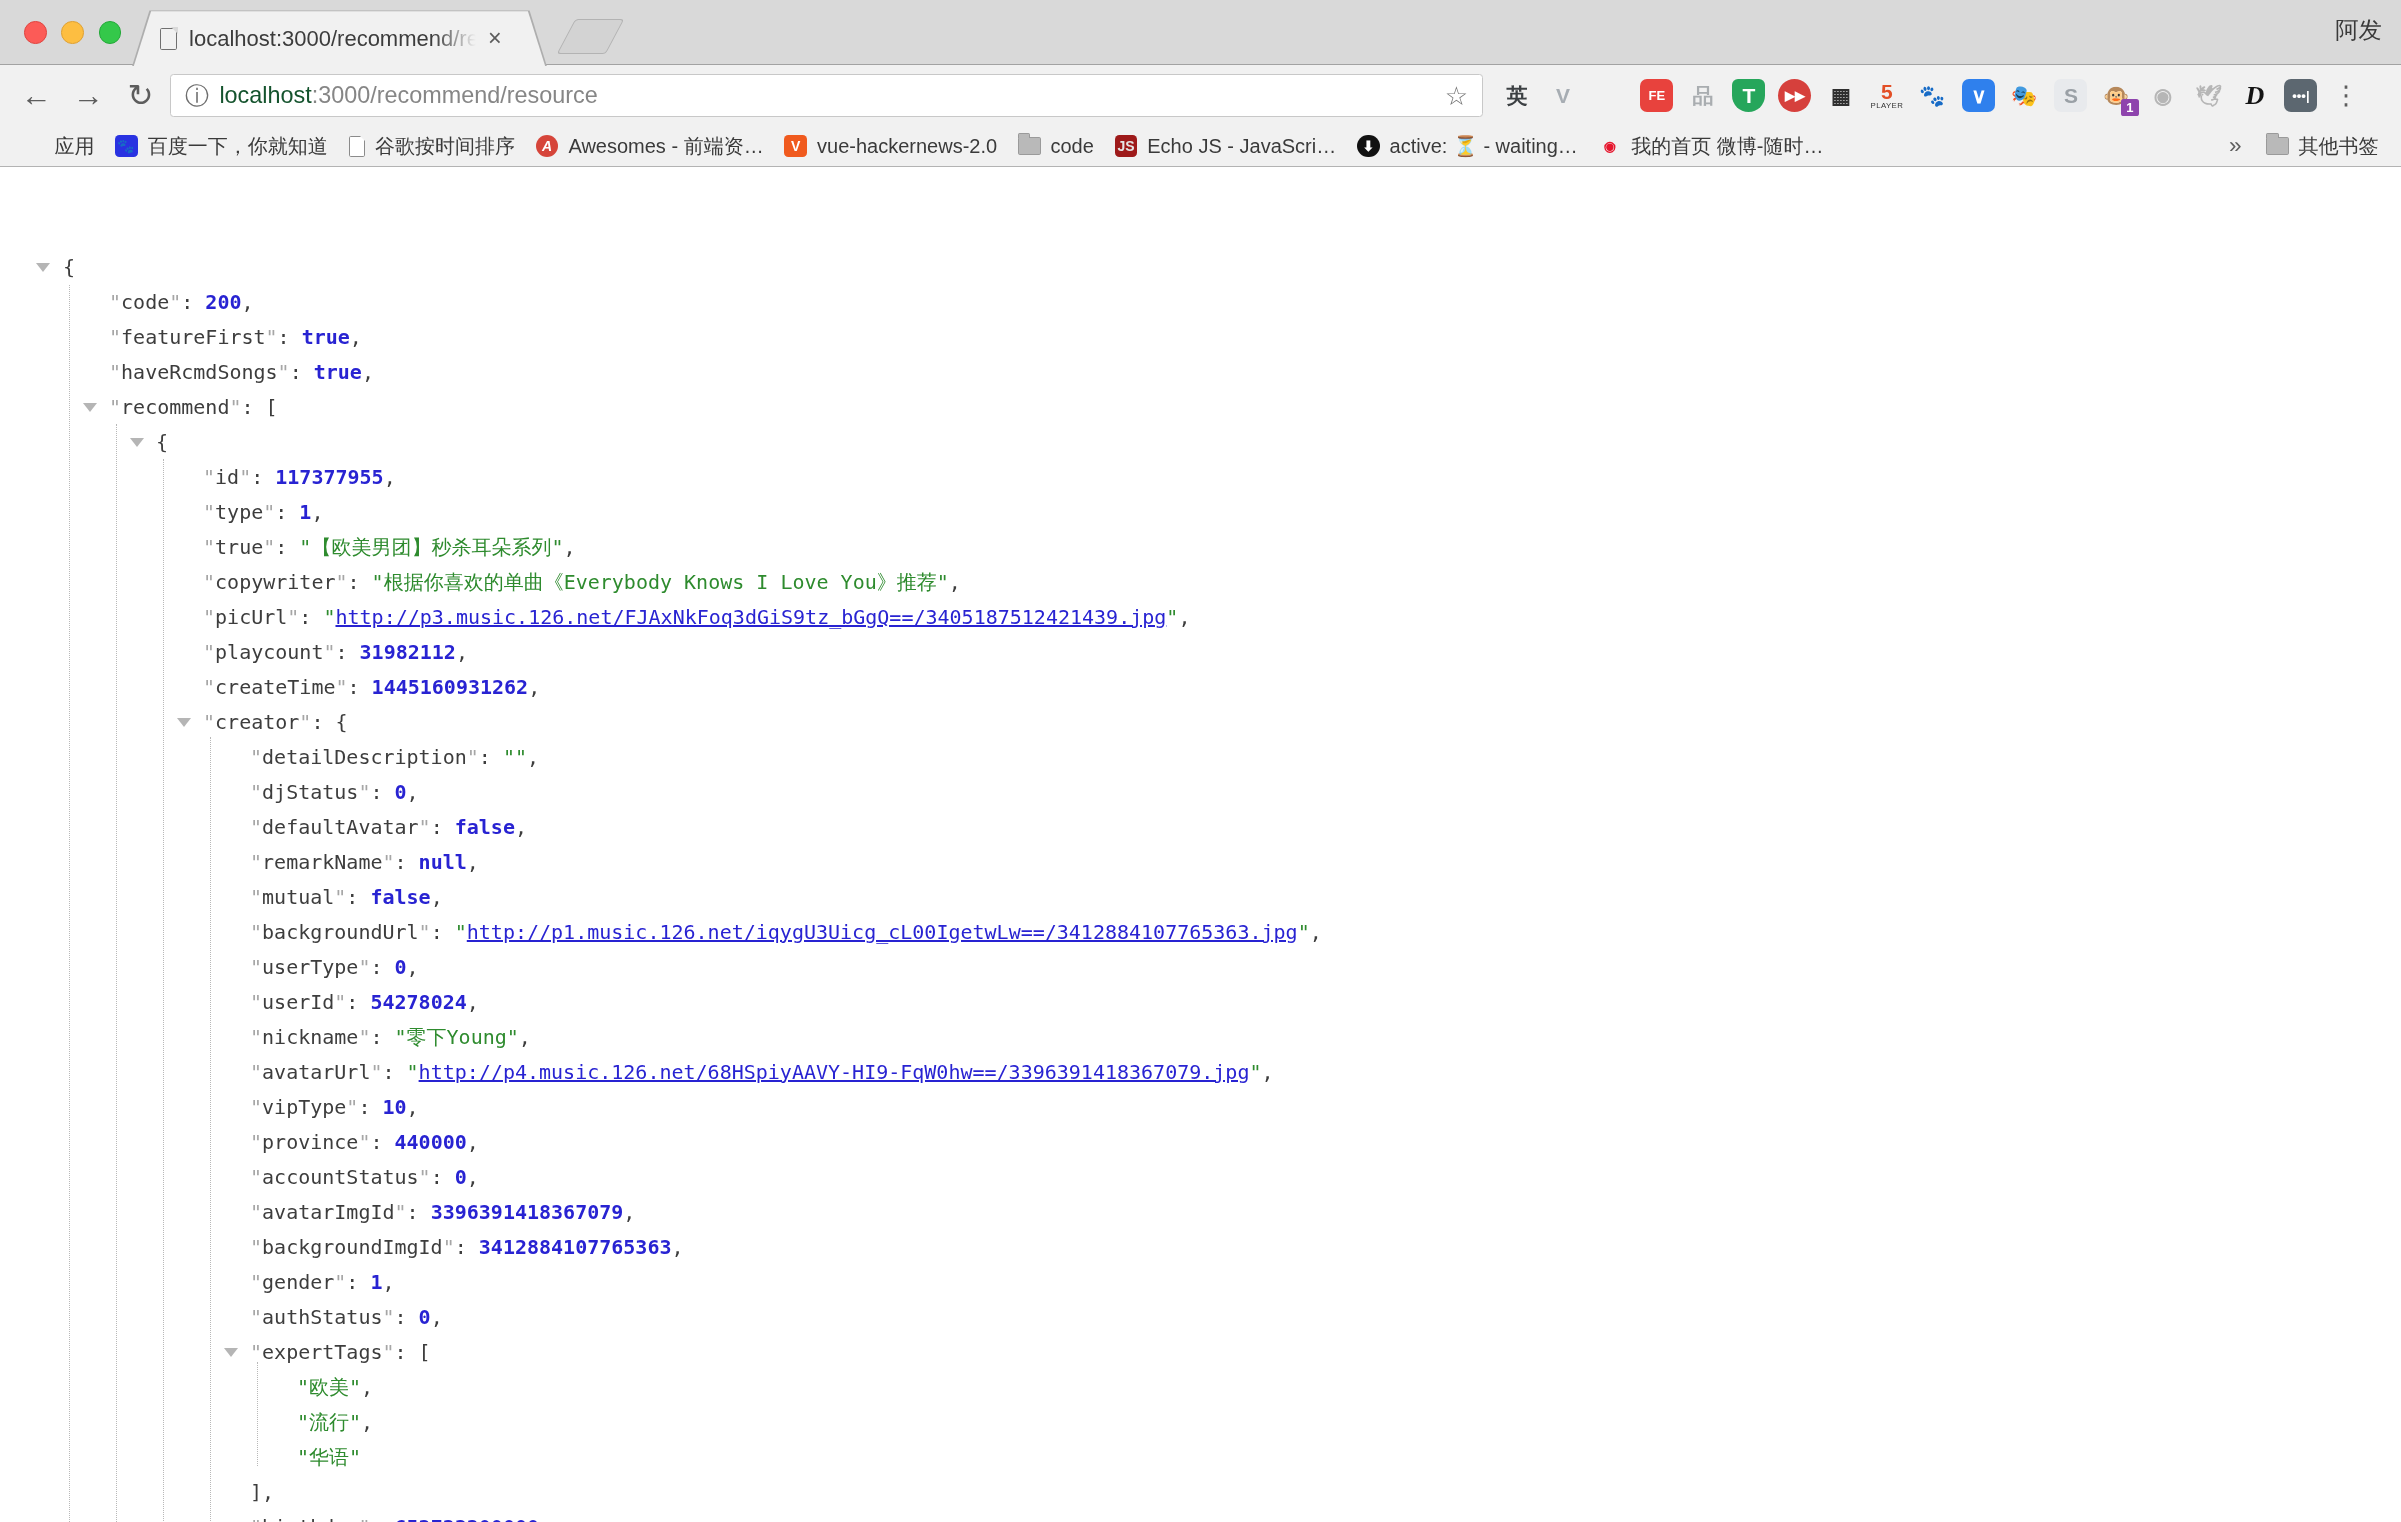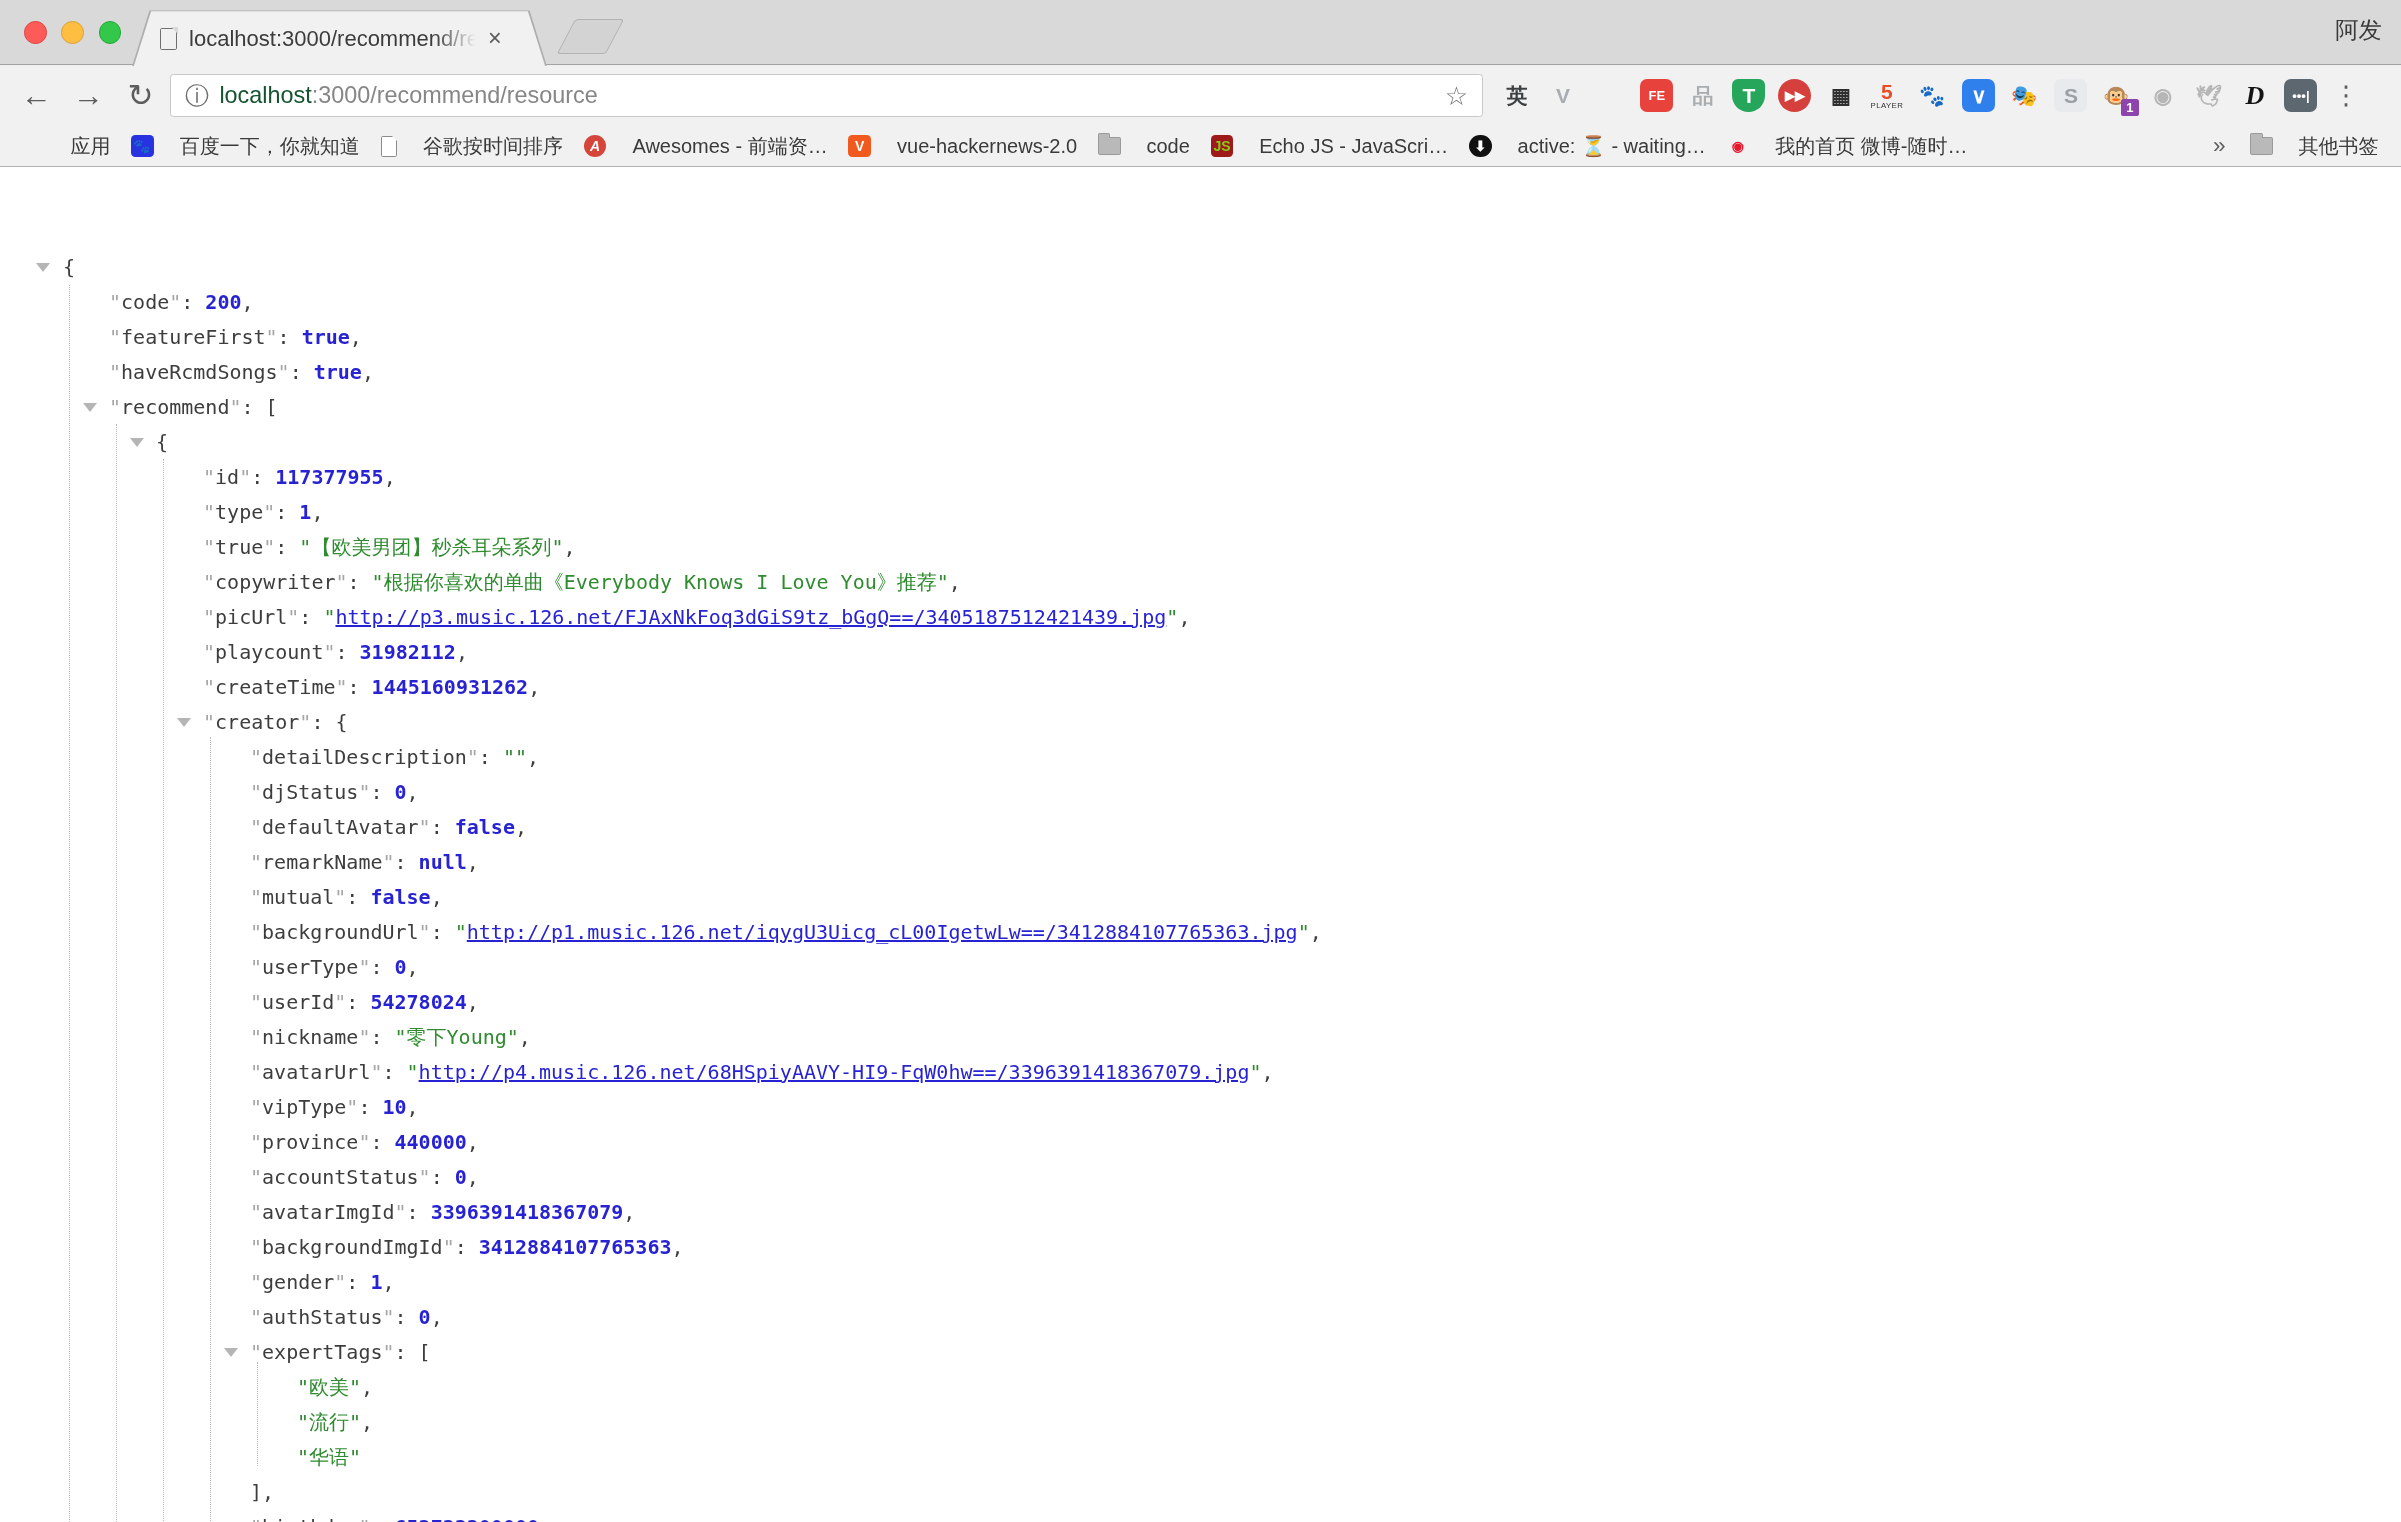--- a/index.html
+++ b/index.html
@@ -38,21 +38,21 @@
   .extrow{display:flex;align-items:center;gap:13px;margin-left:10.4px}
   .ext{width:33px;height:33px;border-radius:7px;display:flex;align-items:center;justify-content:center;
     font-size:21px;font-weight:bold;position:relative;flex:0 0 auto}
   .ext .badge{position:absolute;right:-5.2px;bottom:-4.3px;min-width:17.4px;height:17.4px;border-radius:2.6px;
     color:#fff;font-size:13px;font-weight:bold;display:flex;align-items:center;justify-content:center;padding:0 2.6px}
   .ext .sub{font-size:7.8px;font-weight:normal;color:#333;line-height:1;letter-spacing:0.4px}
   .menudots{font-size:26px;color:#5d5d5d;margin-left:8.7px;width:26px;text-align:center}
   
   .bookmarks{height:41px;background:#f1f1f1;border-bottom:0.9px solid #b3b3b3;display:flex;align-items:center;
     padding:0 12px;font-size:20px;color:#3a3a3a}
-  .bm{display:flex;align-items:center;gap:26px;padding:0 10.4px;white-space:nowrap;flex:0 0 auto}
+  .bm{display:flex;align-items:center;gap:10px;padding:0 10.4px;white-space:nowrap;flex:0 0 auto}
   .bmicon{width:22.6px;height:22.6px;border-radius:4.3px;display:flex;align-items:center;justify-content:center;
     font-size:14px;font-weight:bold;flex:0 0 auto}
   .bm-grid{display:grid;grid-template-columns:repeat(3,6px);grid-template-rows:repeat(3,6px);gap:1.7px;width:22px;height:22px;border-radius:0}
   .bm-grid i{border-radius:0.9px}
   .bm-folder{width:22.6px;height:17.4px;background:#b9b9b9;border:0.9px solid #9a9a9a;border-radius:1.7px;position:relative}
   .bm-folder::before{content:"";position:absolute;left:-0.9px;top:-5.2px;width:10.4px;height:4.3px;background:#b9b9b9;border:0.9px solid #9a9a9a;border-bottom:none;border-radius:1.7px 1.7px 0 0}
   .bm-page{width:16.5px;height:21px;background:#fff;border:1.7px solid #8b8b8b;border-radius:1.7px;position:relative}
   .bm-page::after{content:"";position:absolute;right:-1.7px;top:-1.7px;border-style:solid;border-width:0 7px 7px 0;border-color:transparent #f1f1f1 transparent transparent}
   .bm-spacer{flex:1}
   .chev{font-size:22.6px;color:#5f5f5f;padding:0 14px}
@@ -163,21 +163,21 @@
       </span>
       <span class="bm">
         <span class="bmicon" style="color: rgb(255, 255, 255); background: rgb(240, 90, 30);">V</span>
         <span>vue-hackernews-2.0</span>
       </span>
       <span class="bm">
         <span class="bm-folder"></span>
         <span>code</span>
       </span>
       <span class="bm">
-        <span class="bmicon" style="color: #84cc16; background: rgb(158, 26, 26);">JS</span>
+        <span class="bmicon" style="color: #e5e5e5; background: rgb(158, 26, 26);">JS</span>
         <span>Echo JS - JavaScri…</span>
       </span>
       <span class="bm">
         <span class="bmicon" style="color: rgb(255, 255, 255); background: rgb(17, 17, 17); border-radius: 50%;">⬇</span>
         <span>active: ⏳ - waiting…</span>
       </span>
       <span class="bm">
         <span class="bmicon" style="color: rgb(230, 22, 45);">◉</span>
         <span>我的首页 微博-随时…</span>
       </span>

